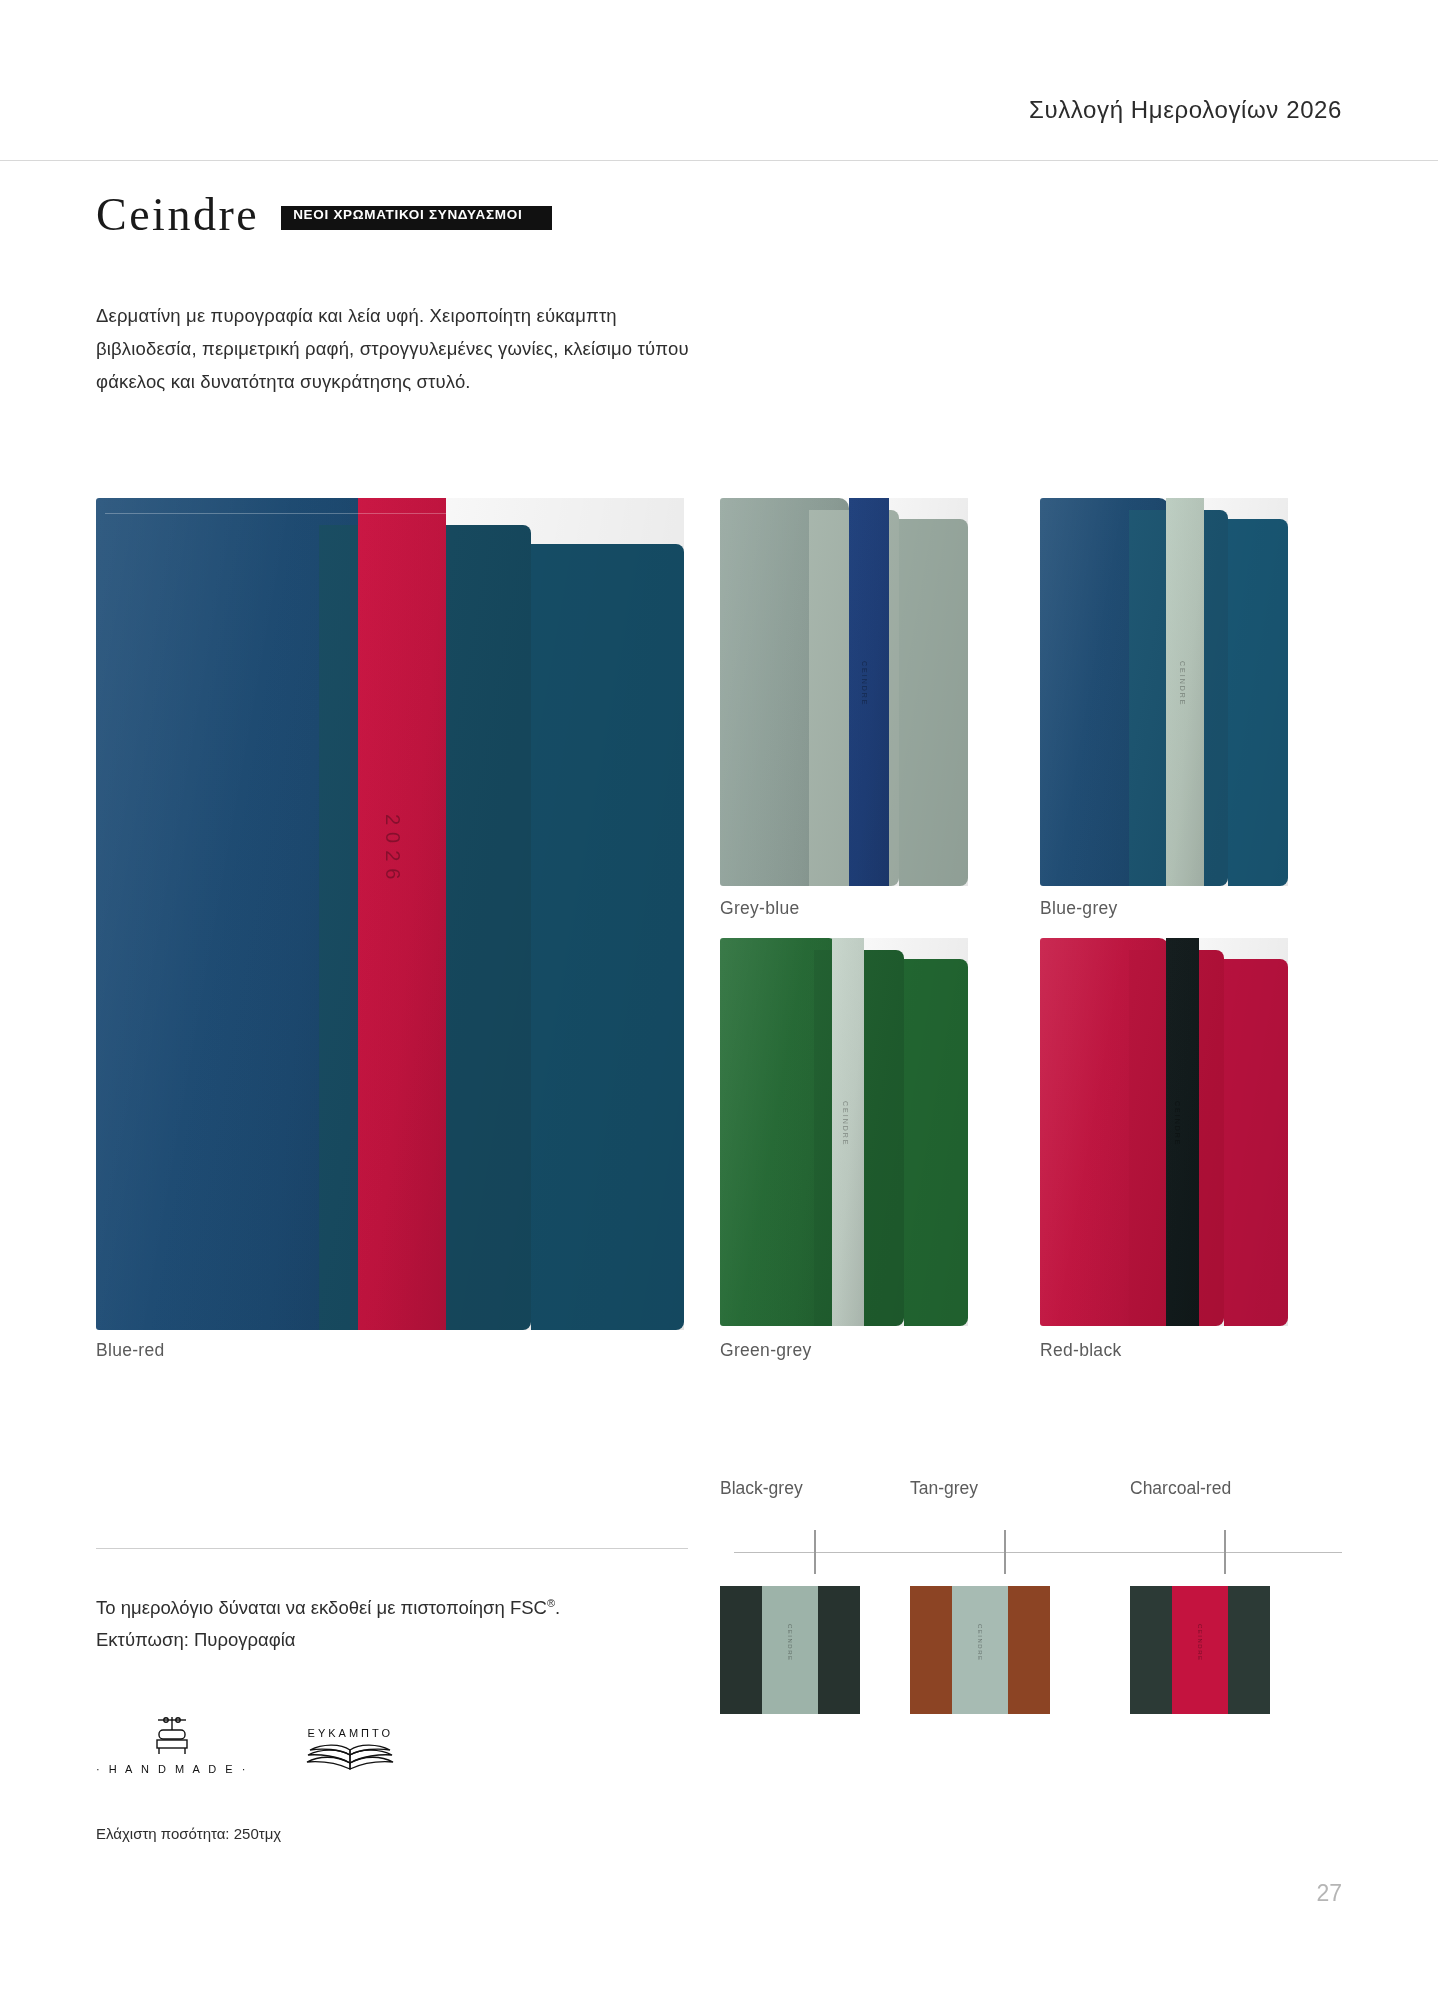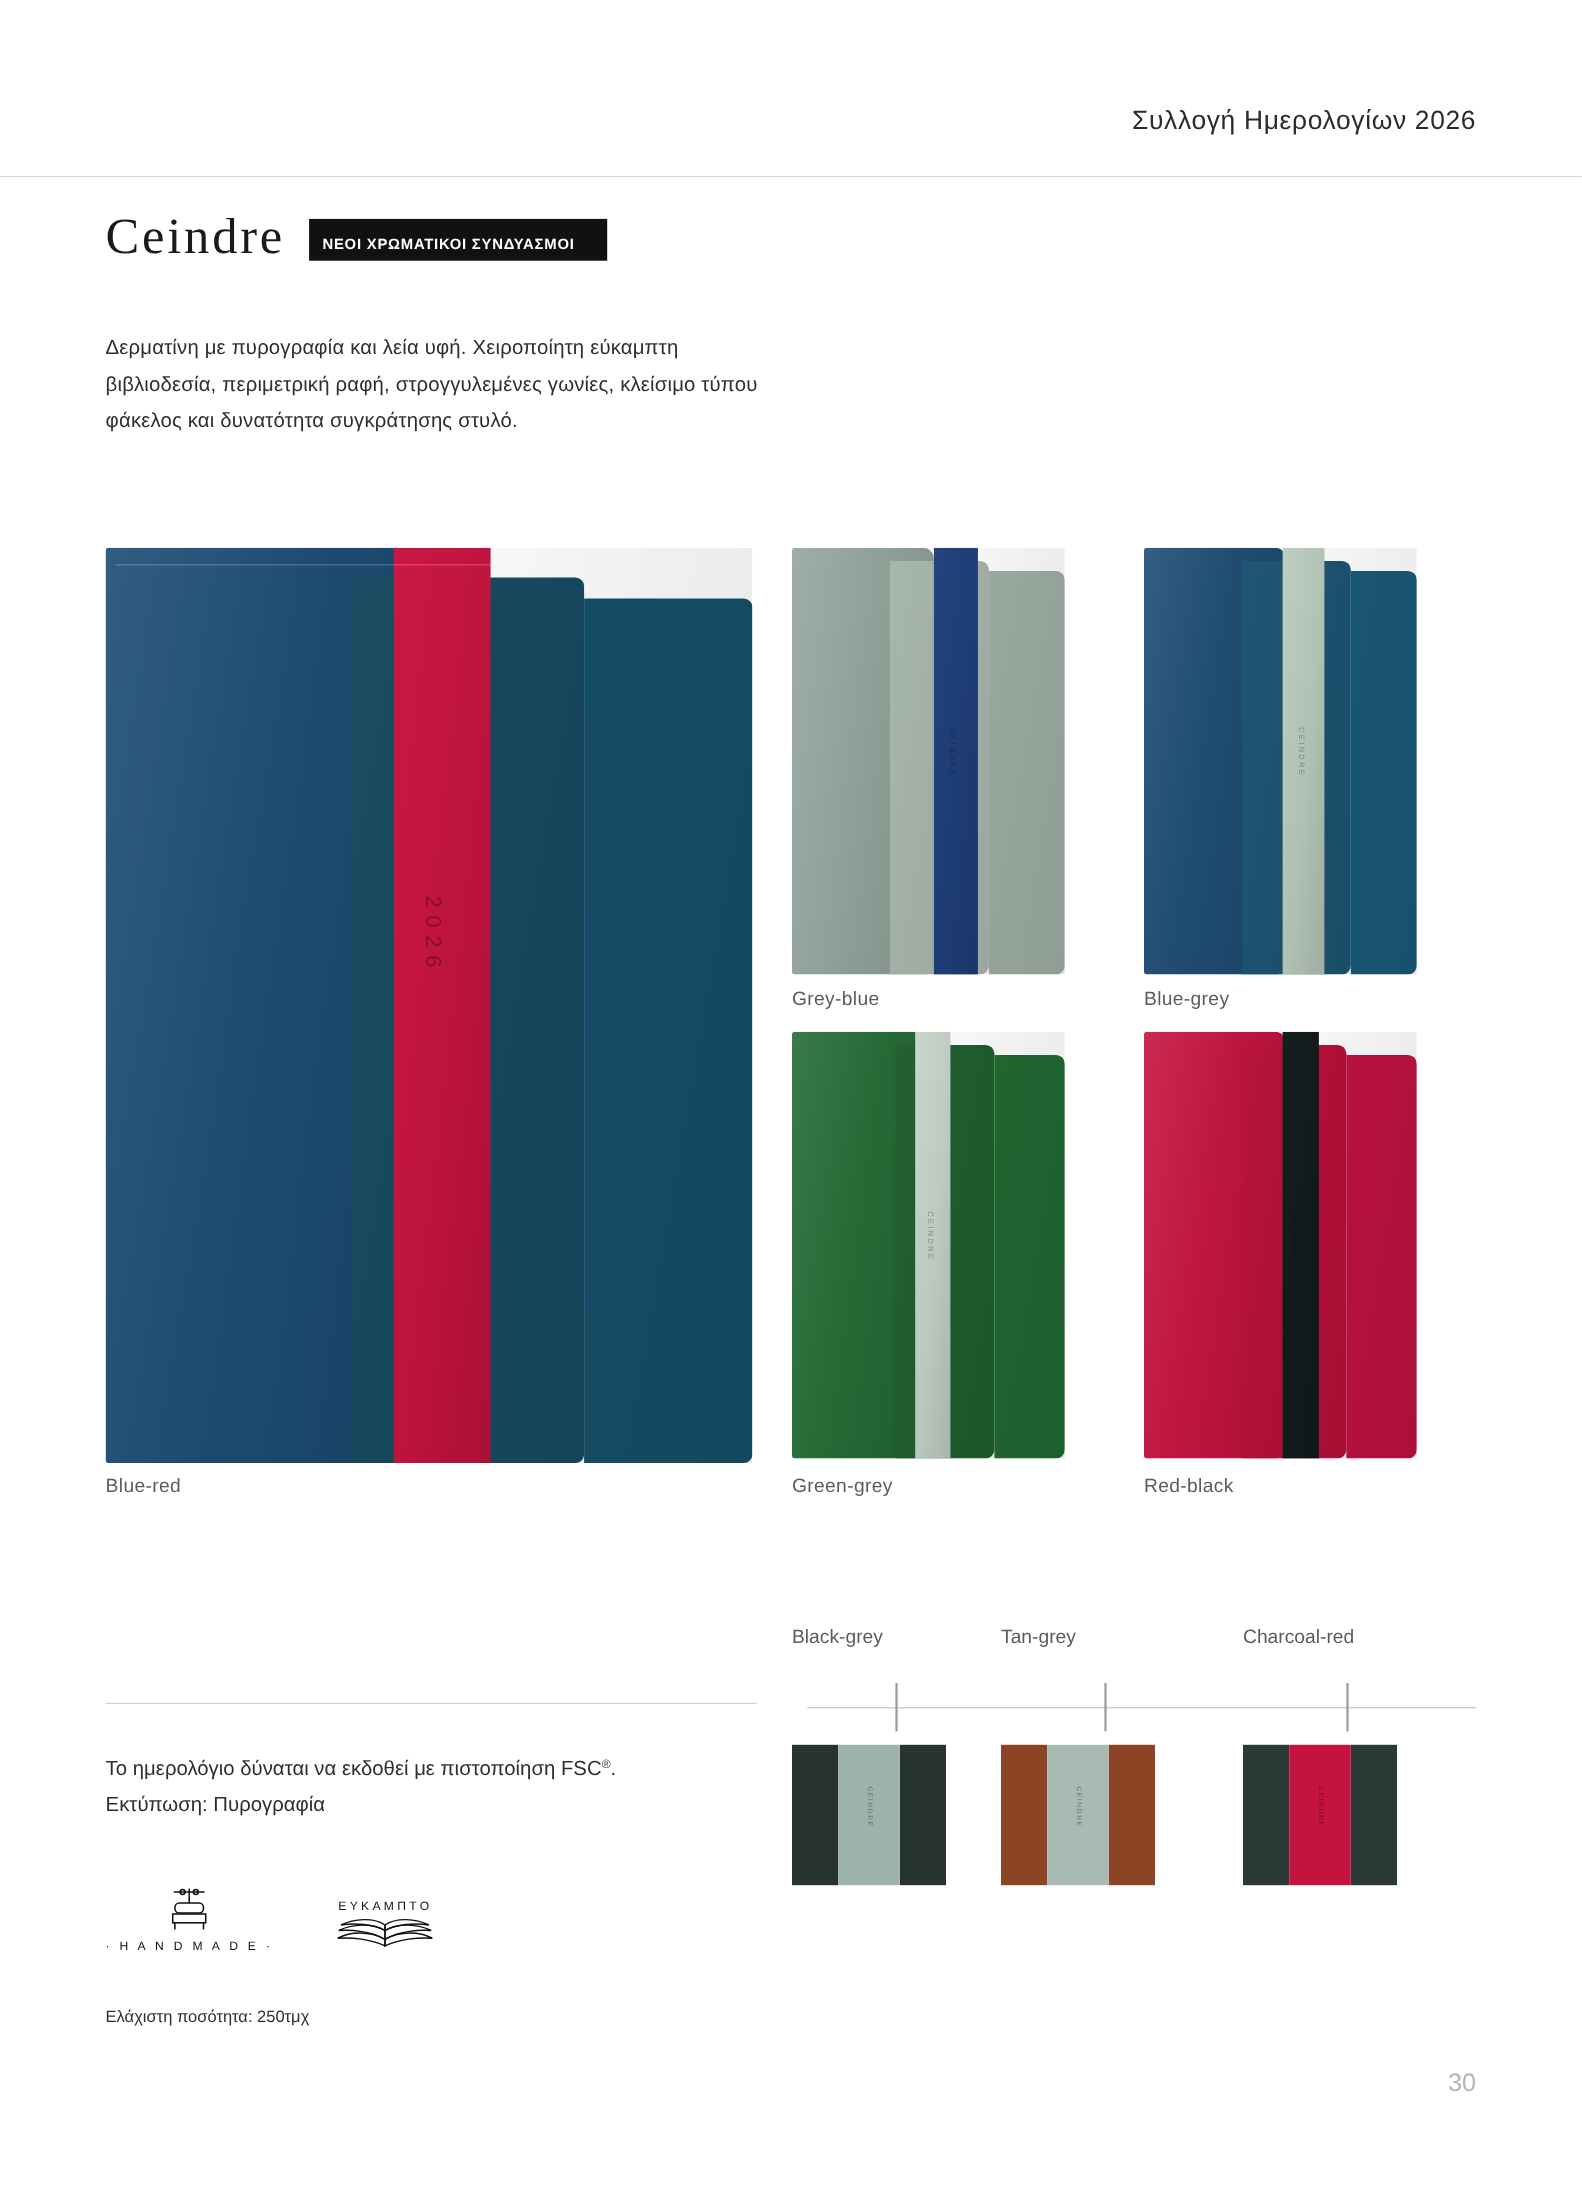--- a/index.html
+++ b/index.html
@@ -66,21 +66,21 @@
     letter-spacing: 2.5px;
     color: #1a1a1a;
     line-height: 1;
   }
   .badge {
     background: #111111;
     color: #ffffff;
     font-size: 13.5px;
     font-weight: 700;
     letter-spacing: 0.7px;
-    padding: 16px 30px 7px 12px;
+    padding: 2px 30px 7px 12px;
     white-space: nowrap;
     line-height: 1.05;
     margin-top: 6px;
   }
 
   
   .description {
     position: absolute;
     top: 300px;
     left: 96px;
@@ -460,15 +460,15 @@
       <div class="swatch-card">
         <div class="s-left" style="background: rgb(44, 58, 54);"></div>
         <div class="s-mid" style="background: rgb(196, 19, 63);">
           <span class="mk">CEINDRE</span>
         </div>
         <div class="s-right" style="background: rgb(44, 58, 54);"></div>
       </div>
     </div>
   </div>
 
-  <div class="page-number">30</div>
+  <div class="page-number">27</div>
 
 </div>
 
 </body></html>

